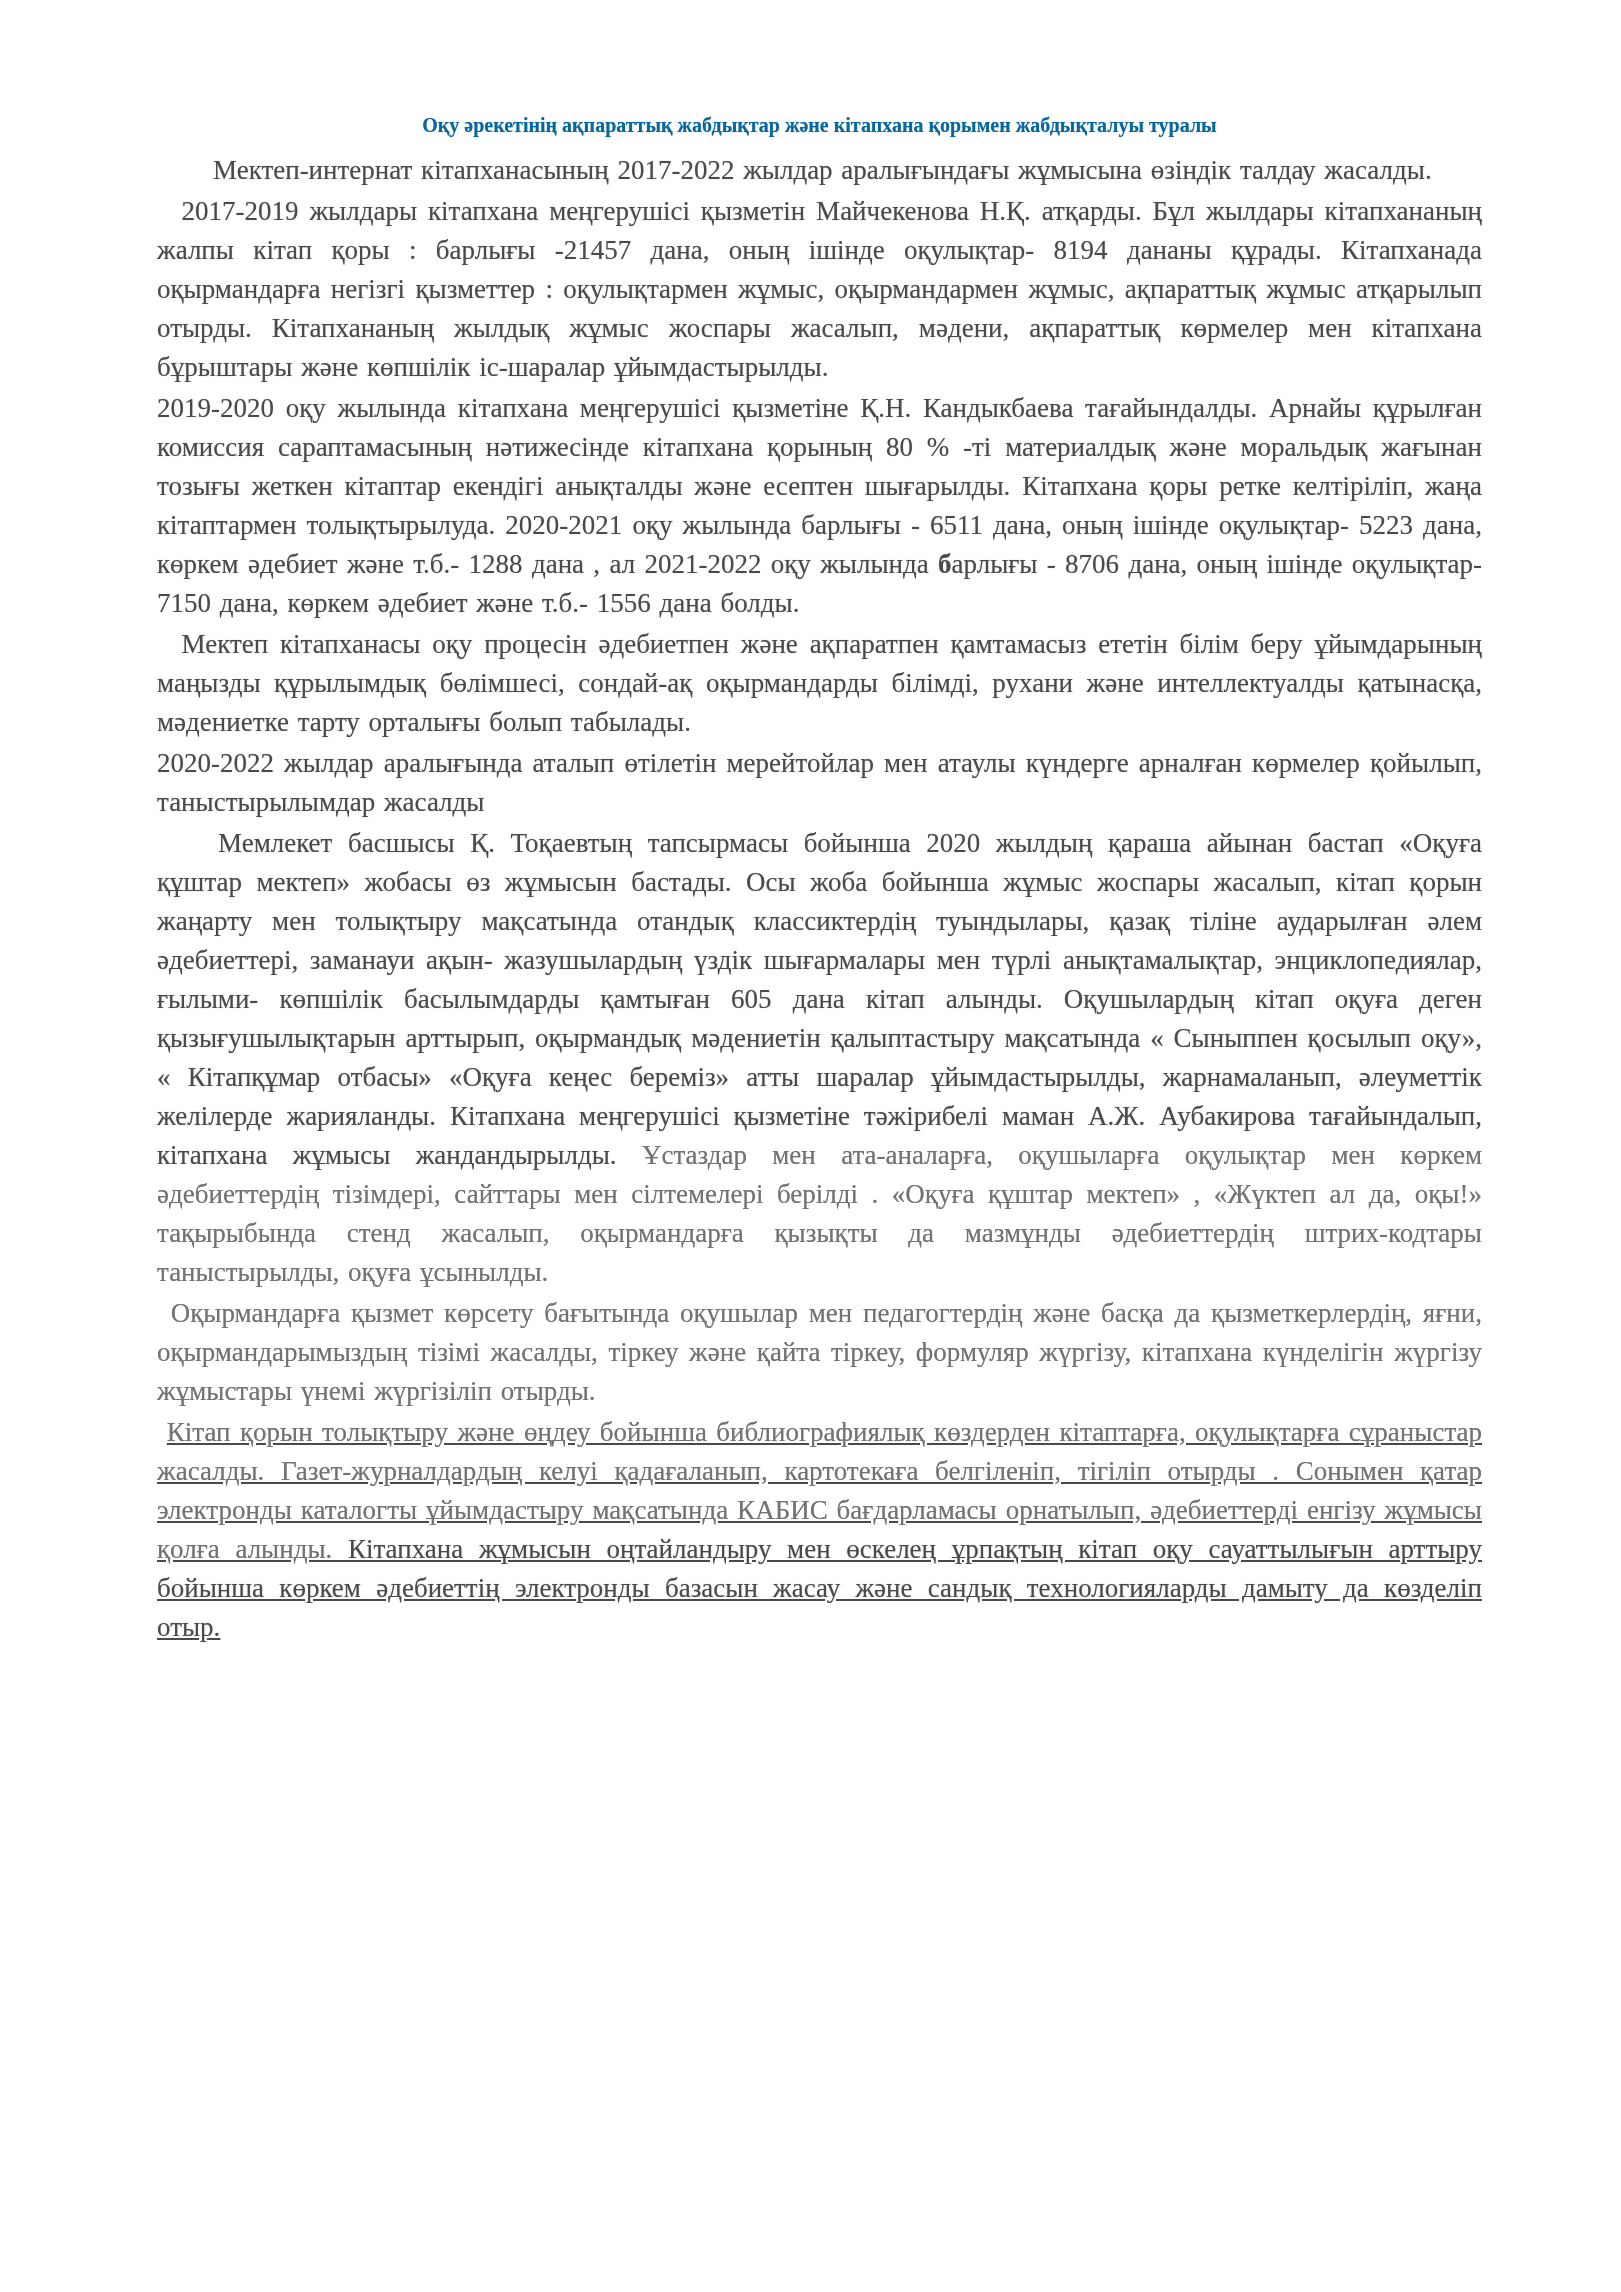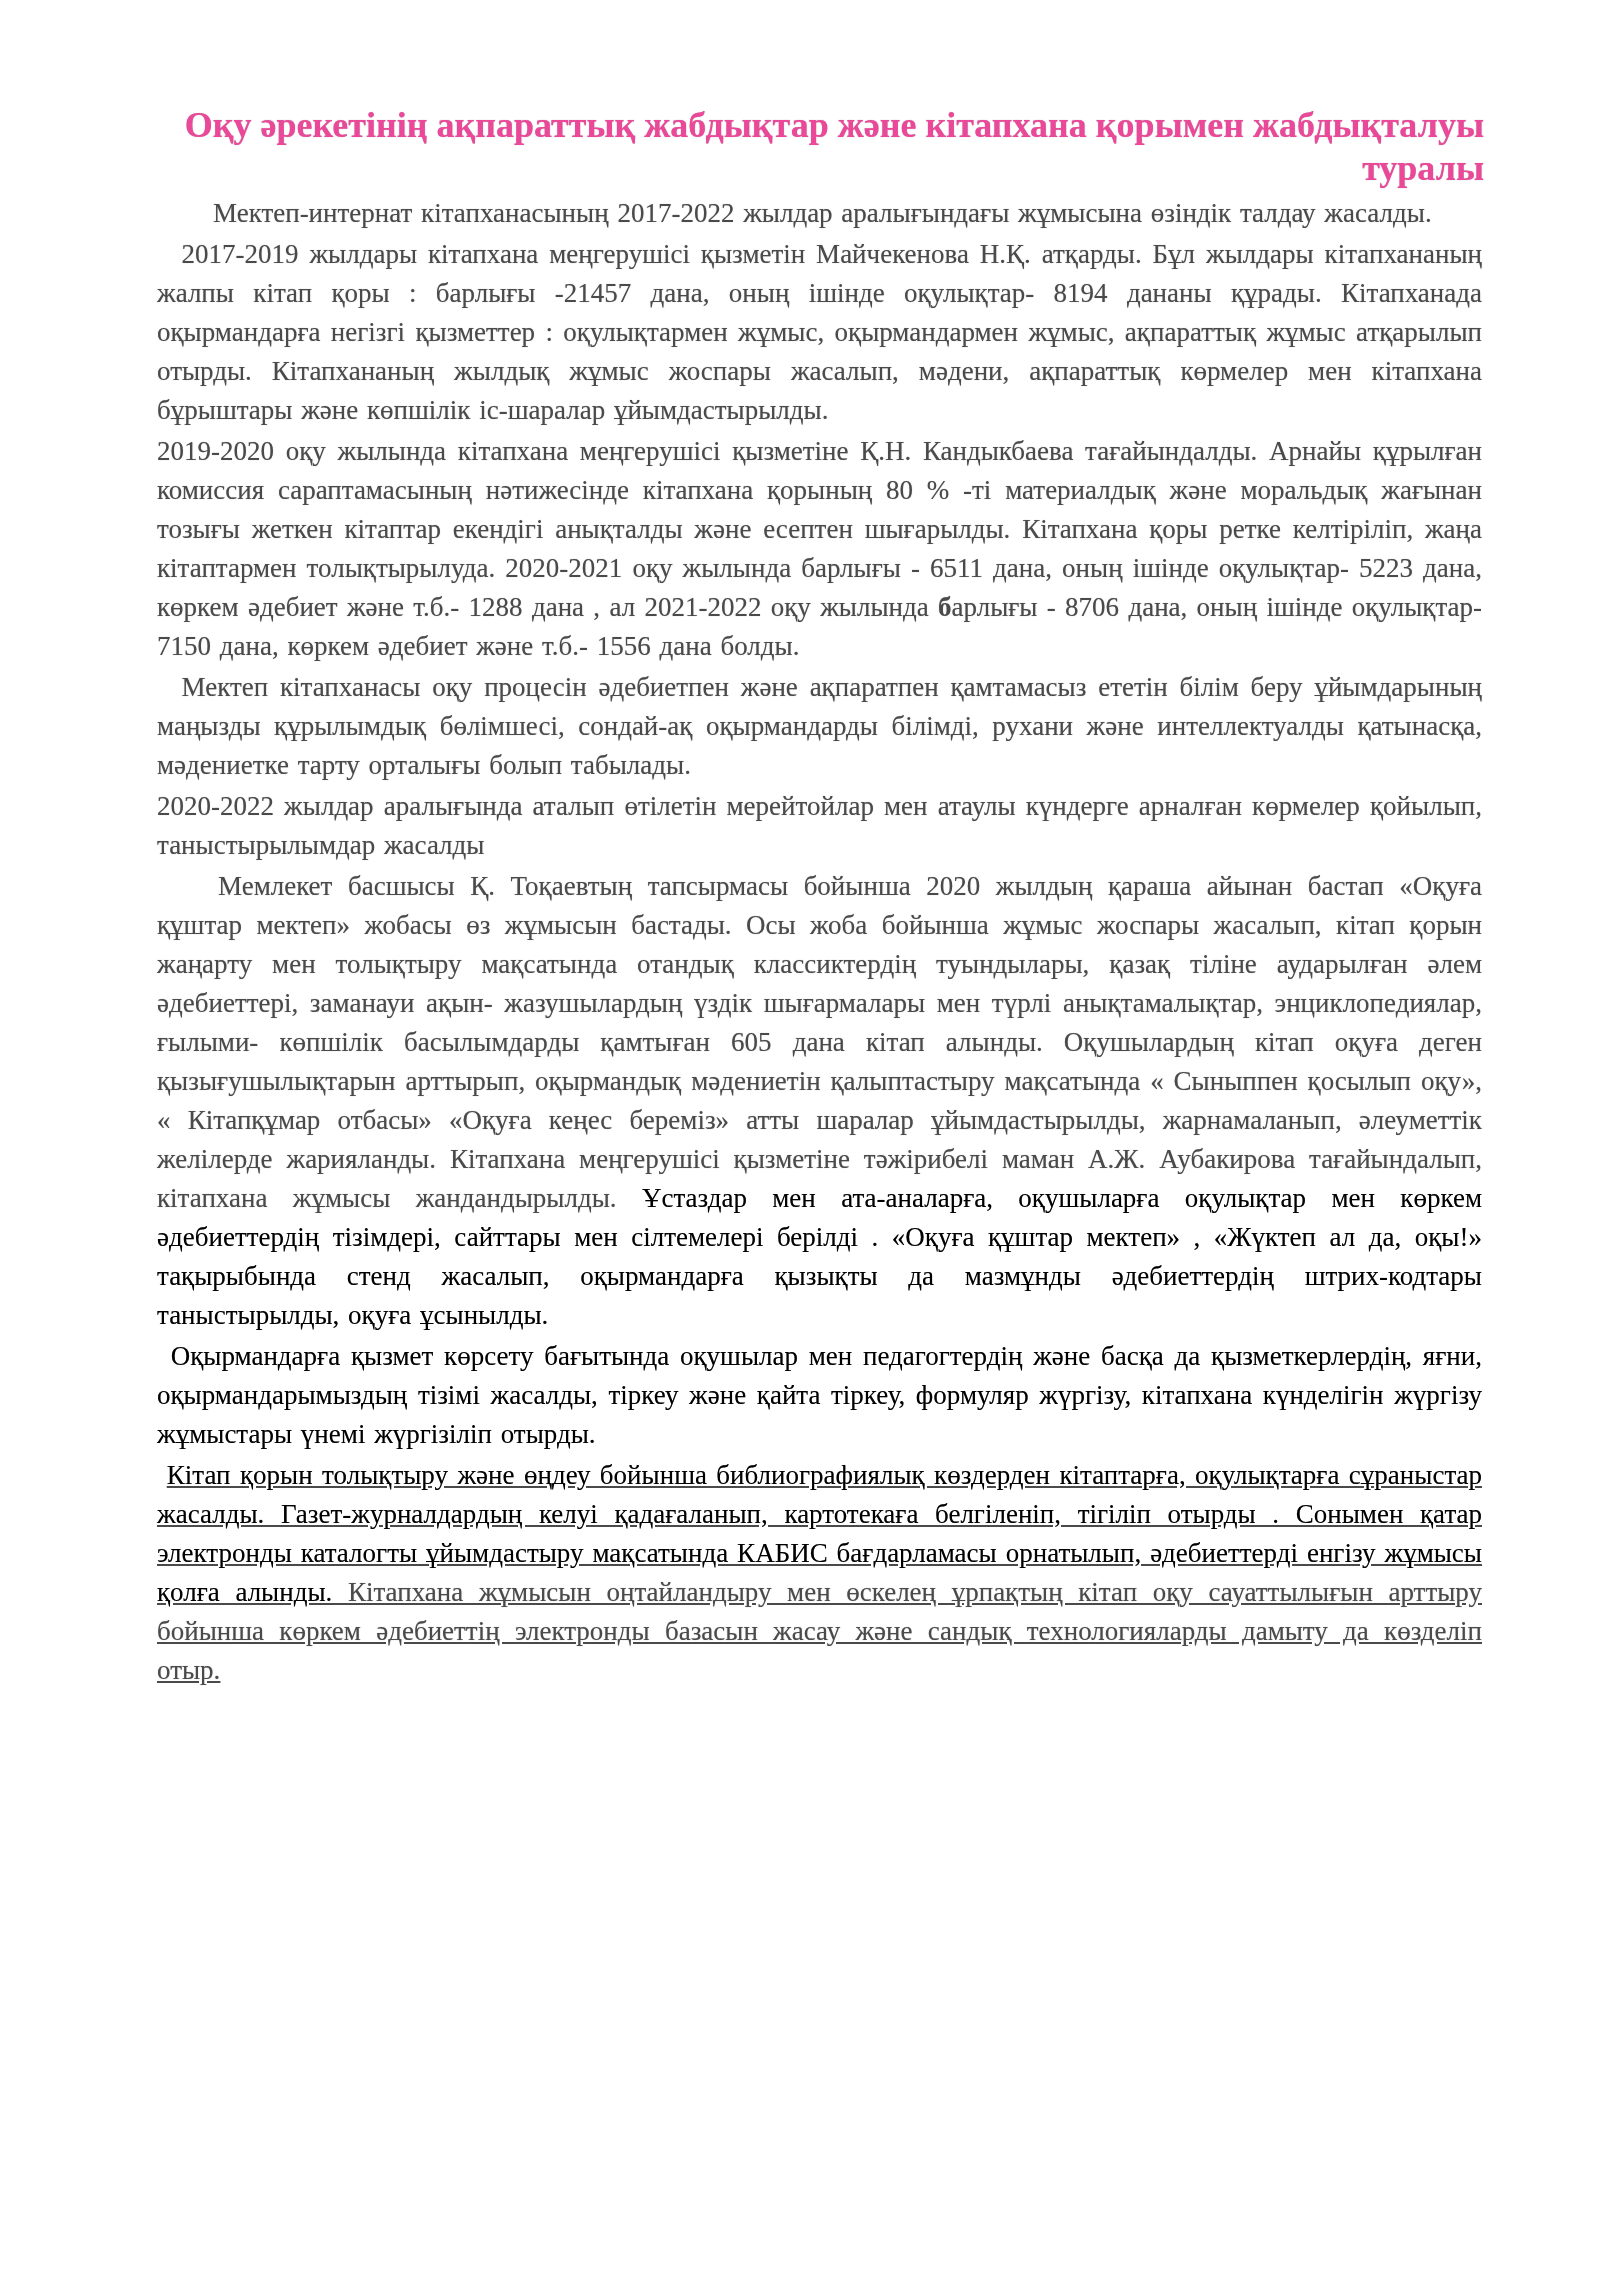--- a/index.html
+++ b/index.html
@@ -12,40 +12,40 @@
     font-family: "Liberation Serif", "DejaVu Serif", serif;
   }
   .content {
     position: absolute;
     left: 155px;
     top: 104px;
     width: 1329px;
   }
   .title {
     margin: 0 0 3.9px 0;
-    font-size: 36px;
+    font-size: 20px;
     line-height: 43px;
     font-weight: bold;
-    color: #ec4899;
+    color: #0369a1;
     text-shadow: 0 0 1px rgba(60,60,60,0.45);
-    text-align: right;
+    text-align: center;
   }
   .para {
     margin: 2px;
     font-size: 27px;
     line-height: 39px;
     color: #4a4a4a;
     text-align: justify;
     text-shadow: 0 0 1px rgba(110,110,110,0.55);
     word-spacing: 2px;
   }
   .para:last-child { text-align-last: left; text-decoration: underline; }
   .run { color: inherit; }
   .dark {
-    color: #000000;
+    color: #737373;
     text-shadow: 0 0 0.5px rgba(20,20,20,0.4);
   }
   .bold { font-weight: bold; }
   .ind-57 { text-indent: 56px; }
   .ind-62 { text-indent: 61px; }
   .ind-38 { text-indent: 37px; }
   .ind-25 { text-indent: 24.5px; }
   .ind-14 { text-indent: 13.7px; }
   .ind-10 { text-indent: 9.8px; }
 </style>

